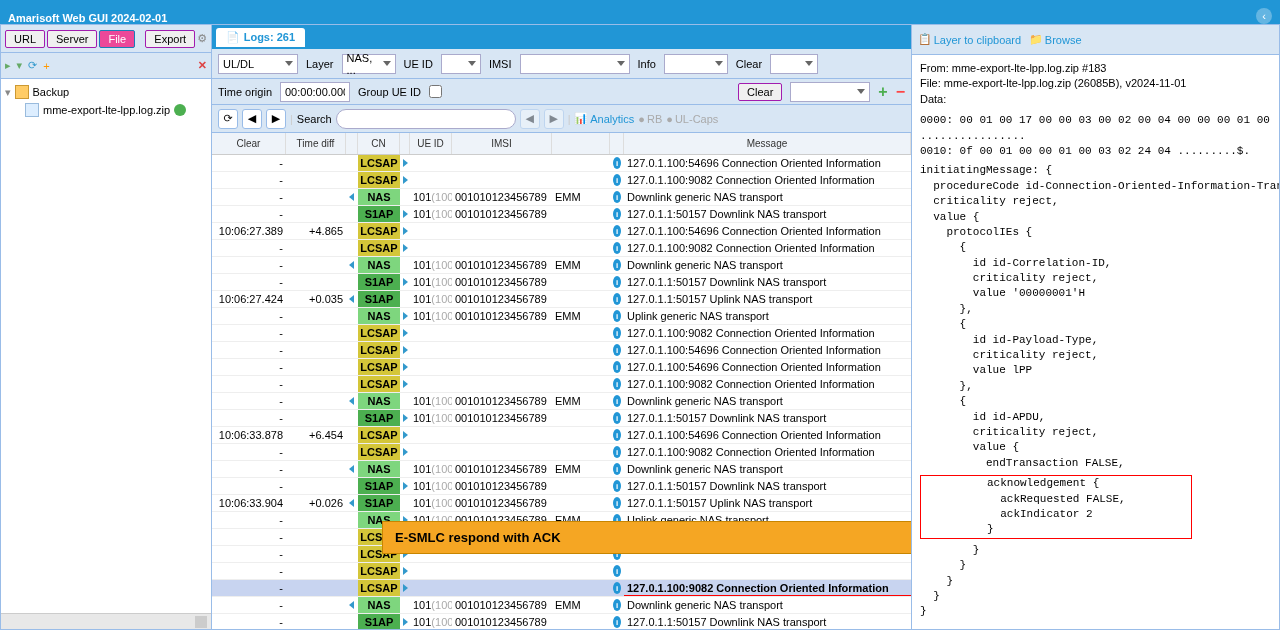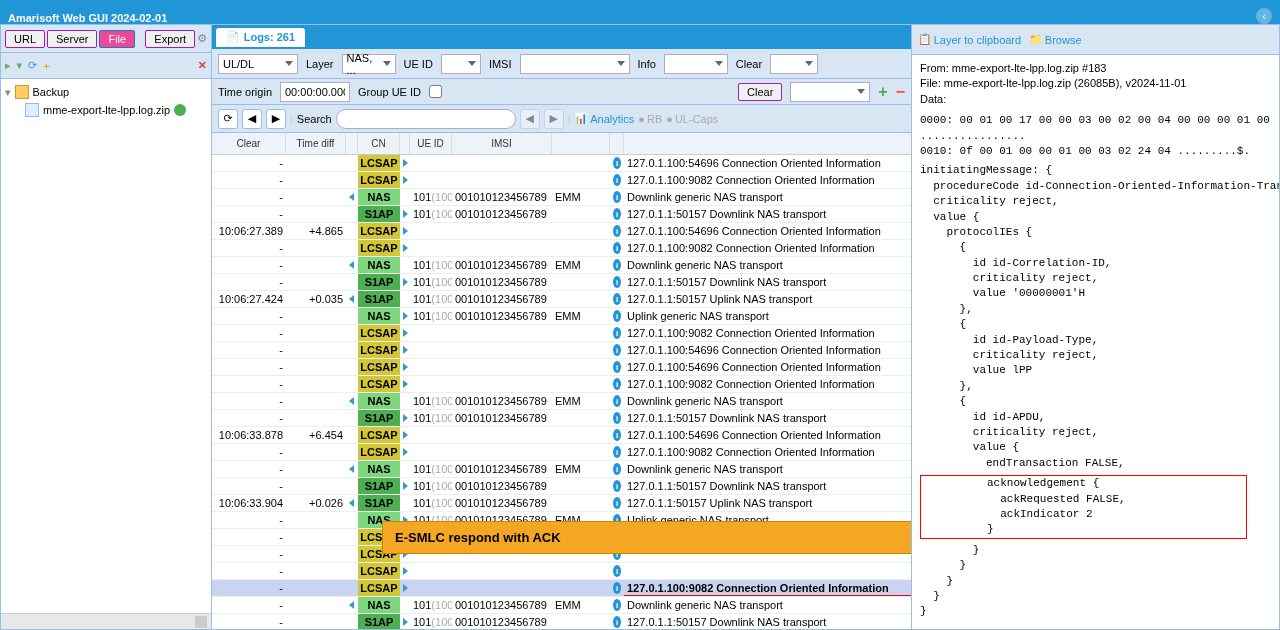--- a/index.html
+++ b/index.html
@@ -187,20 +187,21 @@
       <div class="thead">
         <div class="th c-time">Clear</div>
         <div class="th c-diff">Time diff</div>
         <div class="th c-dir"></div>
         <div class="th c-cn">CN</div>
         <div class="th c-dir2"></div>
         <div class="th c-ue">UE ID</div>
         <div class="th c-imsi">IMSI</div>
         <div class="th c-enb"></div>
         <div class="th c-inf"></div>
+        <div class="th c-msg">Message</div>
       </div>
       <div id="rows">
           <div class="row">
             <div class="td c-time" style="justify-content:flex-end">-</div>
             <div class="td c-diff" style="justify-content:flex-end"></div>
             <div class="td c-dir"></div>
             <div class="td c-cn cn-LCSAP">LCSAP</div>
             <div class="td c-dir2">
               <span class="dir-arrow dir-r"></span>
             </div>
@@ -679,21 +680,21 @@
       {
         id id-Payload-Type,
         criticality reject,
         value lPP
       },
       {
         id id-APDU,
         criticality reject,
         value {
           endTransaction FALSE,</pre>
-      <pre class="red-box" style="width:327px">          acknowledgement {
+      <pre class="red-box" style="width:272px">          acknowledgement {
             ackRequested FALSE,
             ackIndicator 2
           }</pre>
       <pre>        }
       }
     }
   }
 }</pre>
     </div>
   </div>

